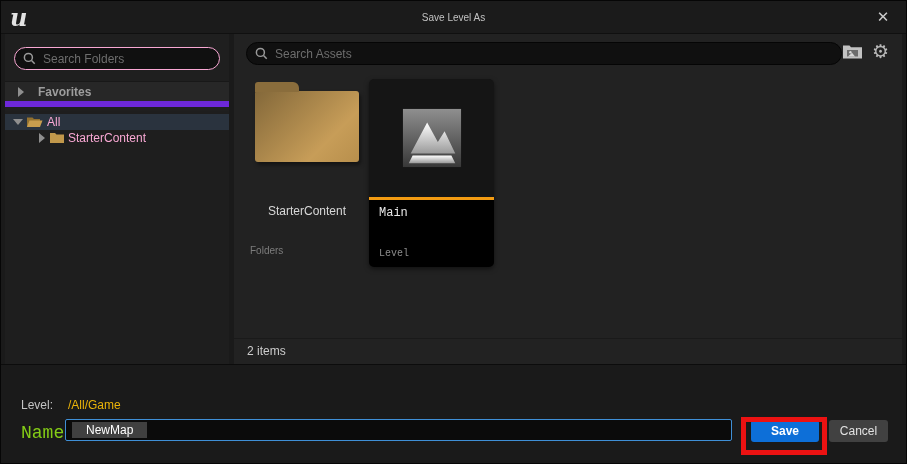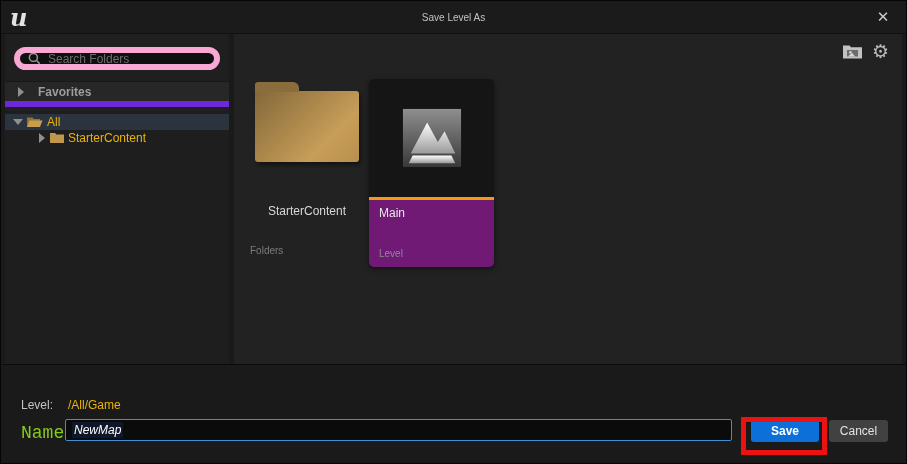--- a/index.html
+++ b/index.html
@@ -14,29 +14,29 @@
   }
 
   
   .titlebar { position:absolute; left:0; top:0; right:0; height:33px; background:#1b1b1b; border-bottom:1px solid #101010; }
   .logo { position:absolute; left:9px; top:2px; color:#e3e3e3; font-family:"DejaVu Serif", serif; font-weight:bold; font-style:italic; font-size:24px; line-height:30px; }
   .title { position:absolute; left:0; right:0; top:0; height:17px; line-height:33px; text-align:center; font-size:10px; color:#c2c2c2; }
   .close-btn { position:absolute; right:13px; top:6px; width:20px; height:20px; line-height:20px; text-align:center; color:#cccccc; font-size:15px; cursor:pointer; }
 
   
   .sidebar { position:absolute; left:4px; top:33px; width:224px; bottom:99px; background:#1f1f1f; }
-  .search-pill { position:absolute; left:9px; right:9px; top:13px; height:23px; background:#101010; border:6px solid #f9a8d4; border-radius:12px; display:flex; align-items:center; padding:0 8px; }
+  .search-pill { position:absolute; left:9px; right:9px; top:13px; height:23px; background:#101010; border:1px solid #f9a8d4; border-radius:12px; display:flex; align-items:center; padding:0 8px; }
   .search-pill input { flex:1; background:transparent; border:none; outline:none; color:#cfcfcf; font-size:12px; margin-left:7px; font-family:"Liberation Sans", sans-serif; }
   .search-pill input::placeholder { color:#6d6d6d; }
 
   .fav-band { position:absolute; left:0; right:0; top:47px; height:26px; background:#272727; border-top:1px solid #181818; border-bottom:6px solid #6d28d9; display:flex; align-items:center; padding-left:13px; }
   .fav-band .label { font-size:12px; font-weight:bold; color:#9d9d9d; margin-left:9px; }
 
   .tree { position:absolute; left:0; right:0; top:77px; bottom:0; background:#1e1e1e; padding-top:3px; }
-  .tree-row { height:16px; display:flex; align-items:center; font-size:12px; color:#eab308; white-space:nowrap; }
+  .tree-row { height:16px; display:flex; align-items:center; font-size:12px; color:#f9a8d4; white-space:nowrap; }
   .tree-row .lbl { margin-left:4px; }
   .row-all { padding-left:8px; background:#2a333e; }
   .row-content { padding-left:20px; background:#46586c; }
   .row-starter { padding-left:34px; }
 
   .caret-down { width:0; height:0; border-left:5px solid transparent; border-right:5px solid transparent; border-top:6px solid #8f8f8f; margin-right:4px; }
   .caret-right { width:0; height:0; border-top:5px solid transparent; border-bottom:5px solid transparent; border-left:6px solid #8f8f8f; margin-right:5px; }
 
   
   .main { position:absolute; left:233px; top:33px; right:4px; bottom:99px; background:#222222; }
@@ -52,34 +52,34 @@
 
   .tile-folder { left:0; width:122px; height:188px; }
   .folder-shape { position:absolute; left:9px; top:12px; width:104px; height:71px; background:linear-gradient(135deg,#83683a 0%,#c79d58 70%,#b88f4c 100%); border-radius:2px 3px 3px 3px; box-shadow:2px 3px 4px rgba(0,0,0,.45); }
   .folder-shape::before { content:""; position:absolute; left:0; top:-9px; width:44px; height:10px; background:#8a6d3c; border-radius:3px 6px 0 0; }
   .tile-folder .name { position:absolute; left:0; right:0; top:125px; text-align:center; font-size:12px; color:#d8d8d8; }
   .tile-folder .type { position:absolute; left:4px; top:166px; font-size:10px; color:#7d7d7d; }
 
   .tile-level { left:123px; width:125px; height:188px; background:#151515; border-radius:5px; box-shadow:0 2px 5px rgba(0,0,0,.5); overflow:hidden; }
   .thumb { position:absolute; left:0; right:0; top:0; height:118px; display:flex; align-items:center; justify-content:center; }
   .accent-bar { position:absolute; left:0; right:0; top:118px; height:3px; background:#f29b12; }
-  .tile-info { position:absolute; left:0; right:0; top:121px; bottom:0; background:#701a75; }
+  .tile-info { position:absolute; left:0; right:0; top:121px; bottom:0; background:#000000;font-family:Liberation Mono, monospace; }
   .tile-level .name { position:absolute; left:10px; top:6px; font-size:12px; color:#e8e8e8; }
   .tile-level .type { position:absolute; left:10px; bottom:8px; font-size:10px; color:#8d8d8d; }
 
   .status-bar { position:absolute; left:0; right:0; bottom:0; height:26px; border-top:1px solid #1a1a1a; }
   .status-bar .txt { position:absolute; left:13px; bottom:6px; font-size:12px; color:#cccccc; }
 
   
   .footer { position:absolute; left:0; right:0; bottom:0; height:99px; background:#1a1a1a; border-top:1px solid #0c0c0c; }
   .path-label  { position:absolute; left:20px; top:33px; font-size:12px; color:#c4c4c4; }
   .path-value  { position:absolute; left:67px; top:33px; font-size:12px; color:#eab308; }
   .name-label  { position:absolute; left:20px; top:58px; font-size:18px; color:#84cc16;font-family:Liberation Mono, monospace; }
   .name-field  { position:absolute; left:64px; top:54px; width:667px; height:22px; background:#0b0b0b; border:1px solid #3f8fd6; border-radius:2px; display:flex; align-items:center; padding-left:6px; cursor:text; }
-  .name-field .sel { font-size:12px; color:#ffffff; background:#0f172a; padding:1px 2px;font-style:italic; }
+  .name-field .sel { font-size:12px; color:#ffffff; background:#404040; padding:1px 14px; }
 
   .btn { position:absolute; height:22px; border-radius:3px; font-size:12px; text-align:center; line-height:22px; cursor:pointer; }
   .btn-save { left:750px; top:55px; width:68px; background:#0d6fd8; color:#ffffff; font-weight:bold; }
   .btn-cancel { left:828px; top:55px; width:59px; background:#414141; color:#e2e2e2; }
 
   .annotation { position:absolute; left:740px; top:416px; width:86px; height:38px; border:5px solid #ec1212; pointer-events:none; }
 </style>
 </head>
 <body>
 
@@ -118,20 +118,27 @@
         <span class="caret-right"></span>
         <svg width="14" height="12" viewBox="0 0 14 12">
           <path d="M0 1 L5 1 L6.5 2.5 L14 2.5 L14 11 L0 11 Z" fill="#c1984b"></path>
         </svg>
         <span class="lbl">StarterContent</span>
       </div>
     </div>
   </div>
 
   <div class="main">
+    <div class="assets-search">
+      <svg width="13" height="13" viewBox="0 0 14 14">
+        <circle cx="5.8" cy="5.8" r="4.3" fill="none" stroke="#9a9a9a" stroke-width="1.6"></circle>
+        <line x1="9.2" y1="9.2" x2="12.6" y2="12.6" stroke="#9a9a9a" stroke-width="1.6"></line>
+      </svg>
+      <input type="text" placeholder="Search Assets" style="">
+    </div>
 
     <svg class="top-icon icon-folder-sm" width="19" height="15" viewBox="0 0 19 15">
       <path d="M0 1.5 L6.5 1.5 L8 3.2 L19 3.2 L19 14.5 L0 14.5 Z" fill="#c2c2c2"></path>
       <rect x="4" y="6" width="11" height="6.5" fill="#6d6d6d"></rect>
       <circle cx="7.4" cy="8.2" r="1.2" fill="#d8d8d8"></circle>
       <path d="M5 12.5 L9 8.8 L12 12.5 Z" fill="#d8d8d8"></path>
     </svg>
     <div class="top-icon icon-gear">⚙</div>
 
     <div class="tiles">
@@ -162,20 +169,23 @@
         </div>
         <div class="accent-bar"></div>
         <div class="tile-info">
           <div class="name">Main</div>
           <div class="type">Level</div>
         </div>
       </div>
 
     </div>
 
+    <div class="status-bar">
+      <div class="txt">2 items</div>
+    </div>
   </div>
 
   <div class="footer">
     <div class="path-label">Level:</div>
     <div class="path-value">/All/Game</div>
     <div class="name-label">Name:</div>
     <div class="name-field">
       <span class="sel">NewMap</span>
     </div>
     <div class="btn btn-save">Save</div>

